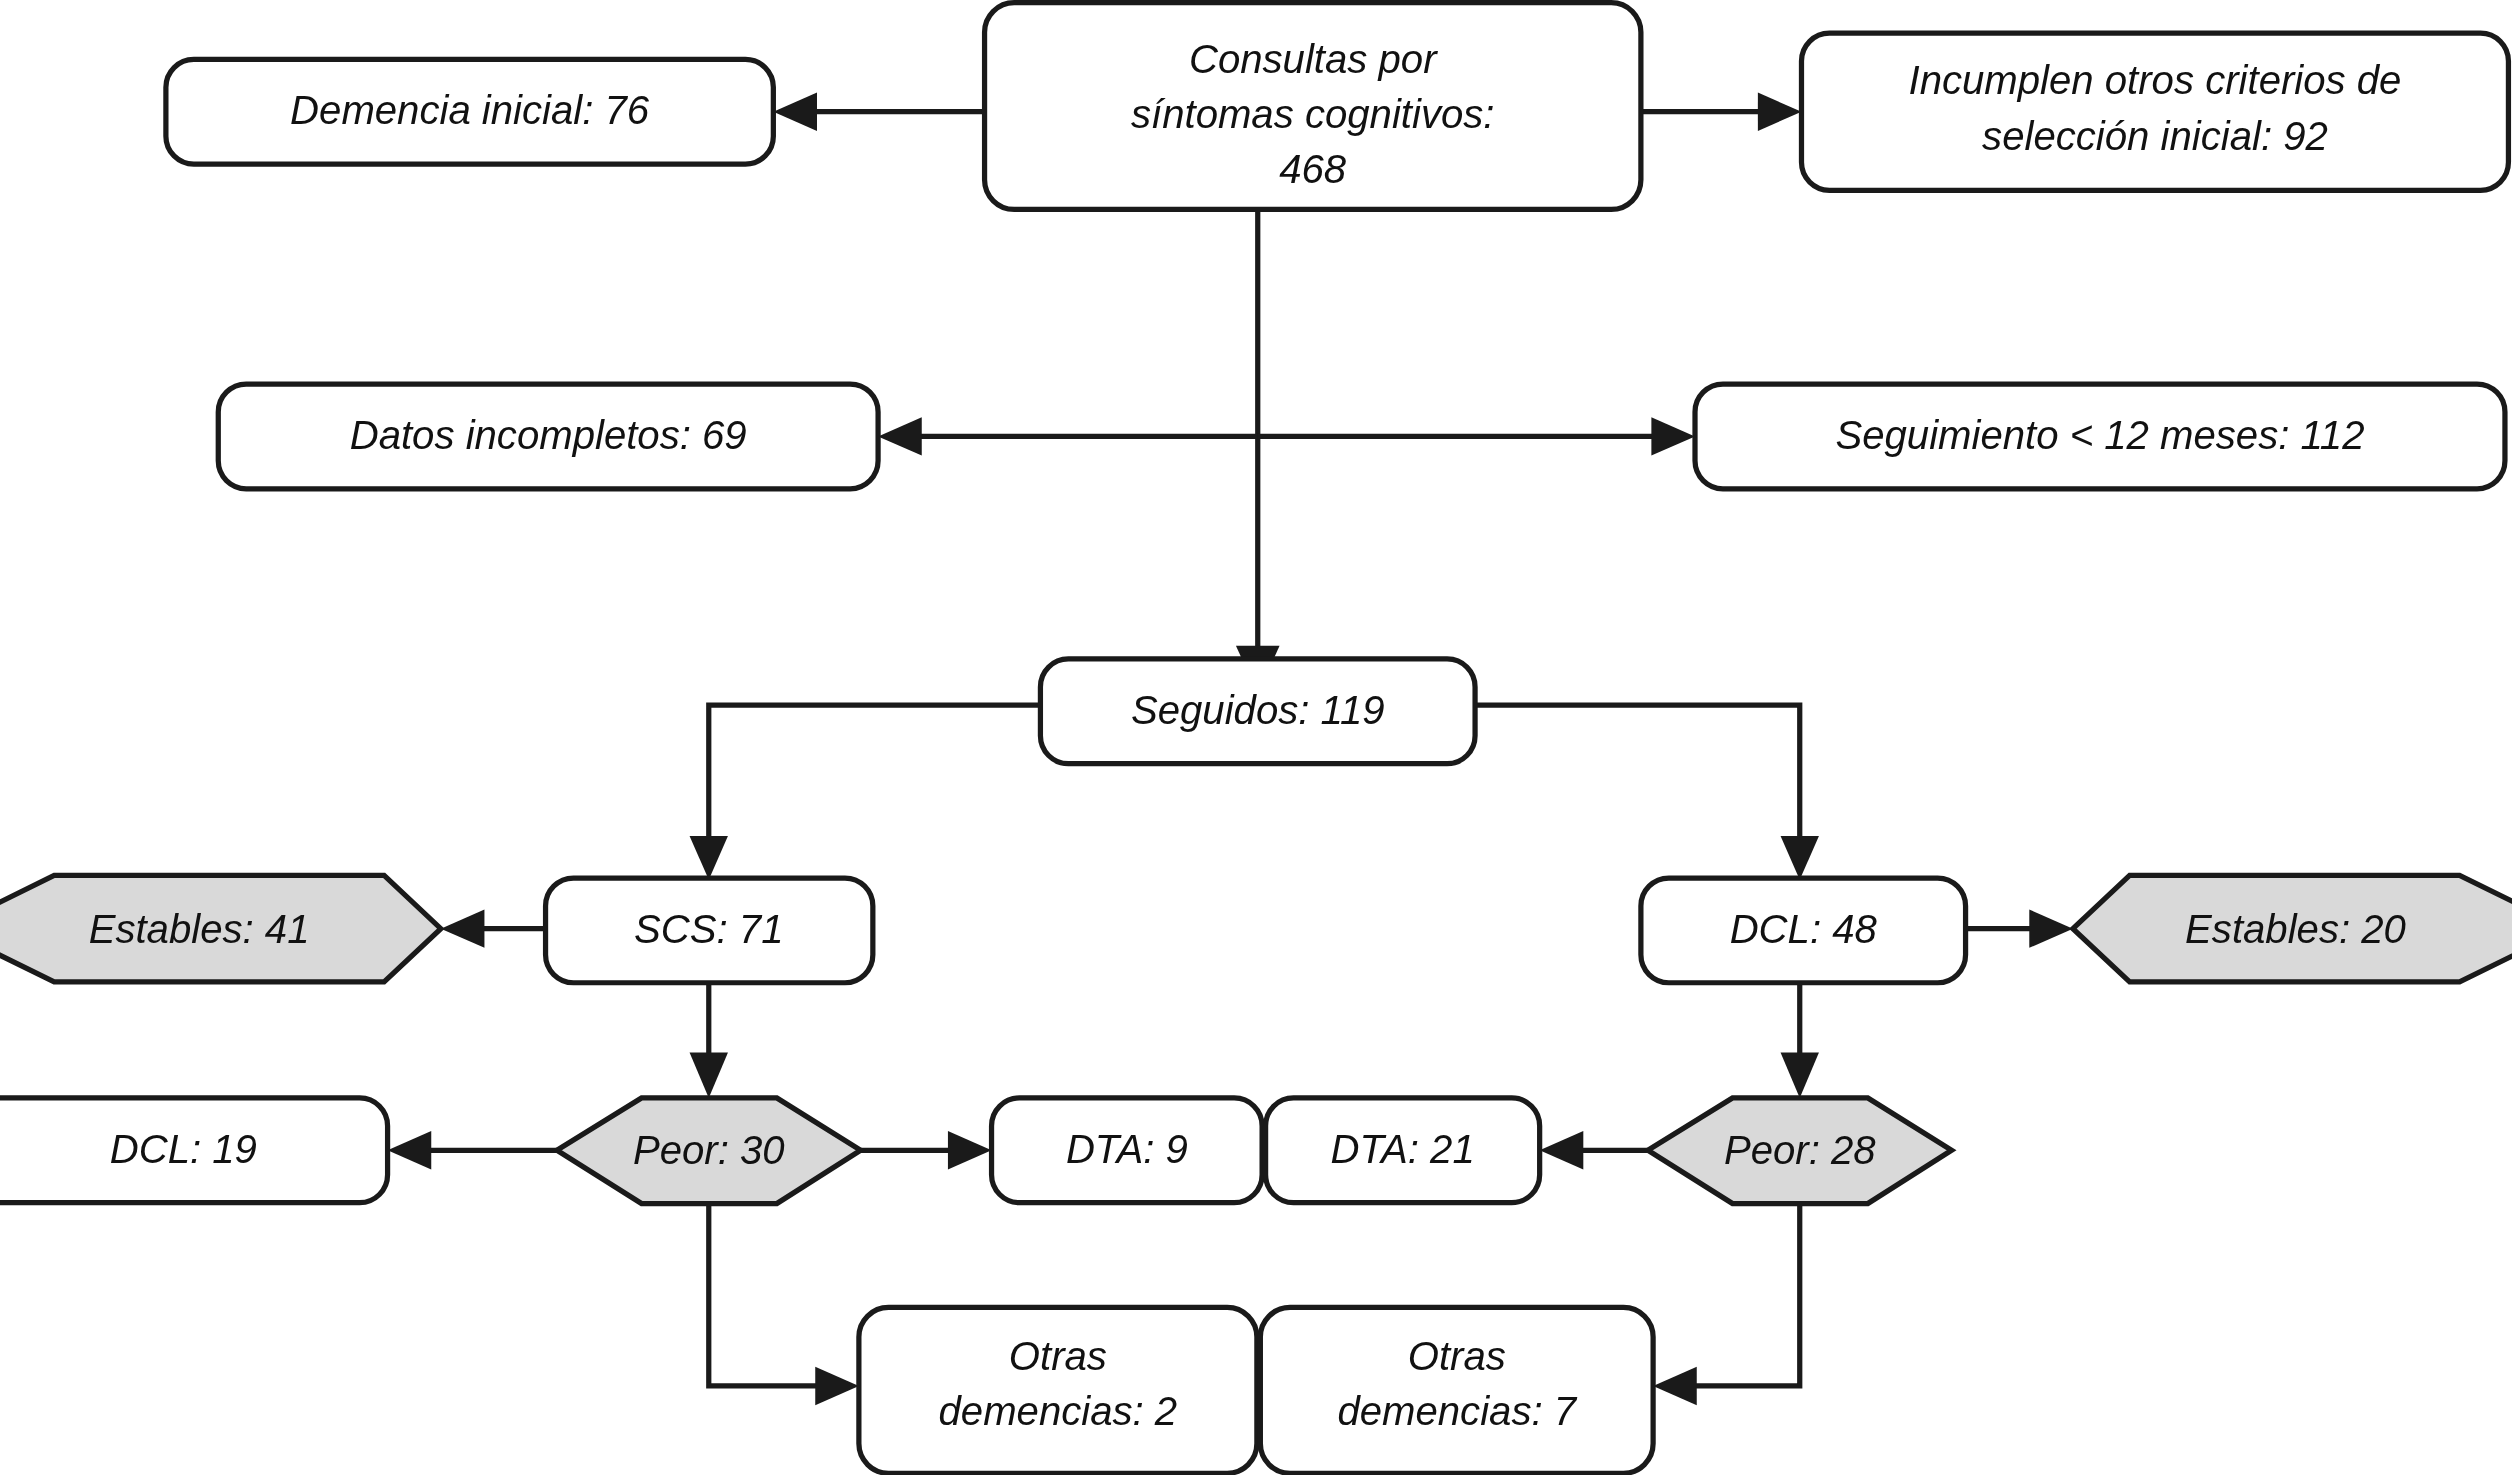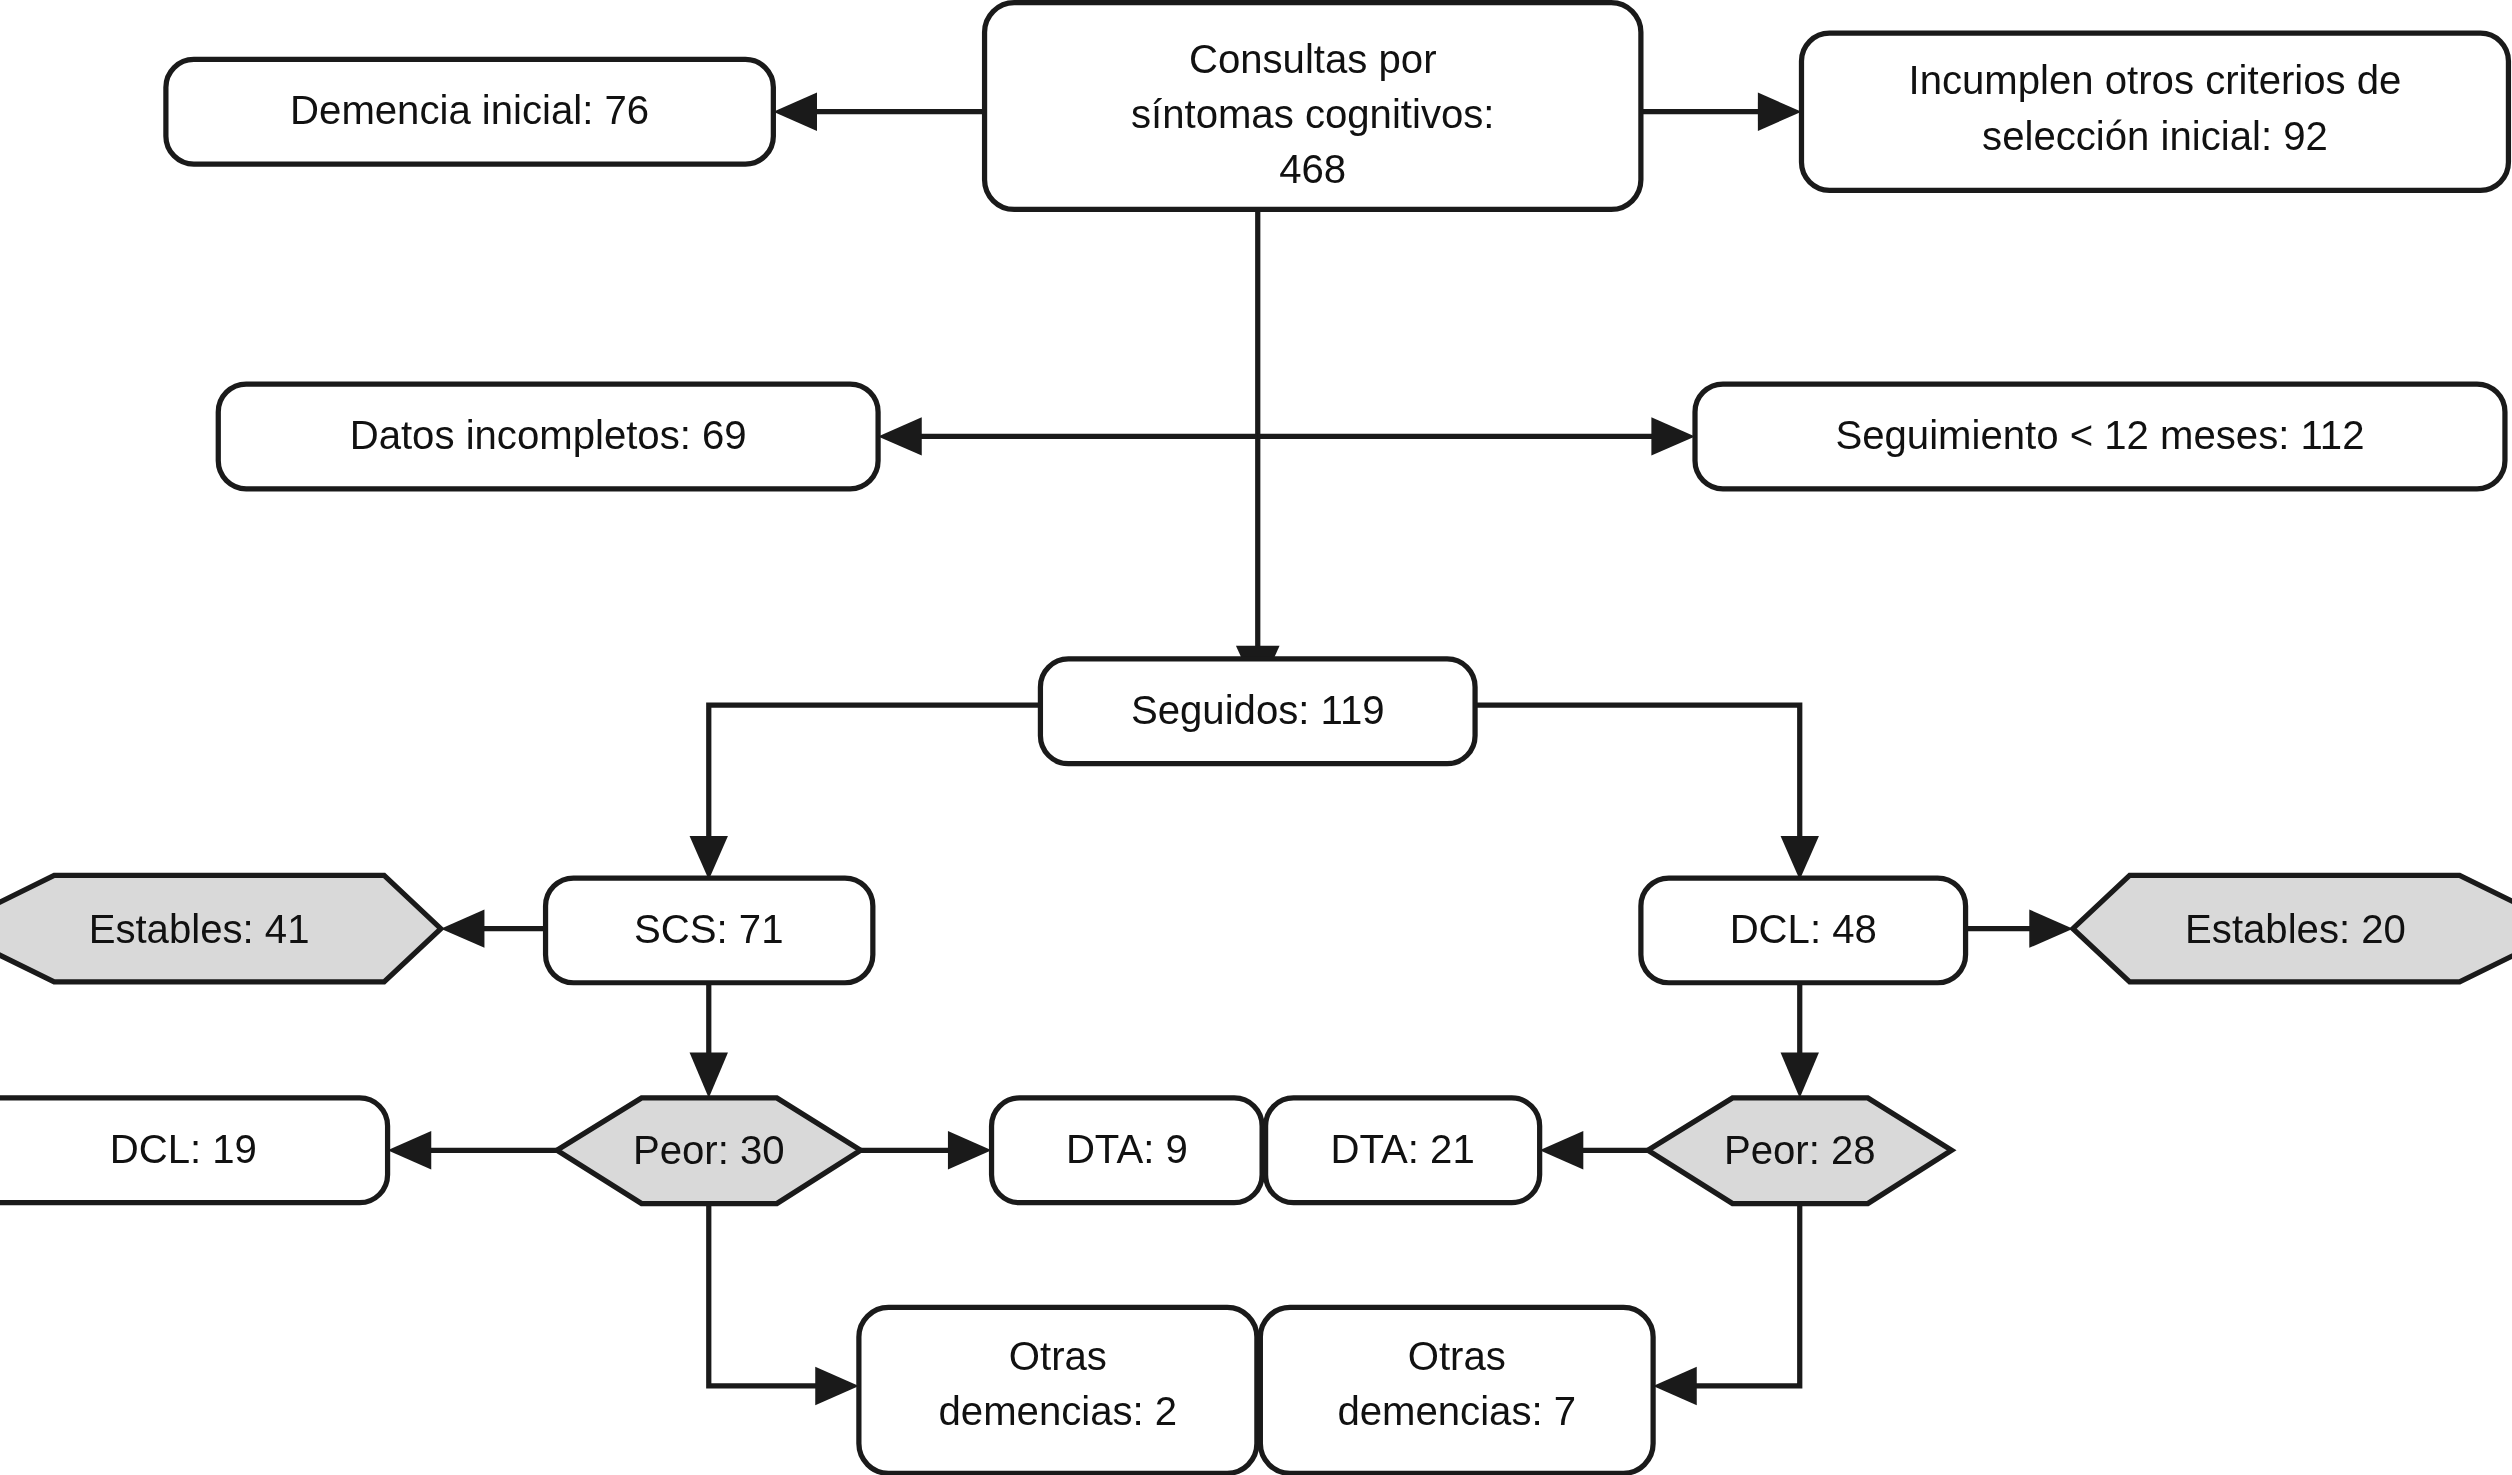--- a/index.html
+++ b/index.html
@@ -10,20 +10,21 @@
   body {
     width: 2512px;
     height: 1475px;
     font-family: "Liberation Sans", sans-serif;
     overflow: hidden;
   }
   #flow-root {
     position: relative;
     width: 2512px;
     height: 1475px;
+    font-style: italic;
   }
   svg#flow-svg {
     display: block;
     width: 2512px;
     height: 1475px;
   }
   .node-box {
     fill: #ffffff;
     stroke: #1a1a1a;
     stroke-width: 6;

